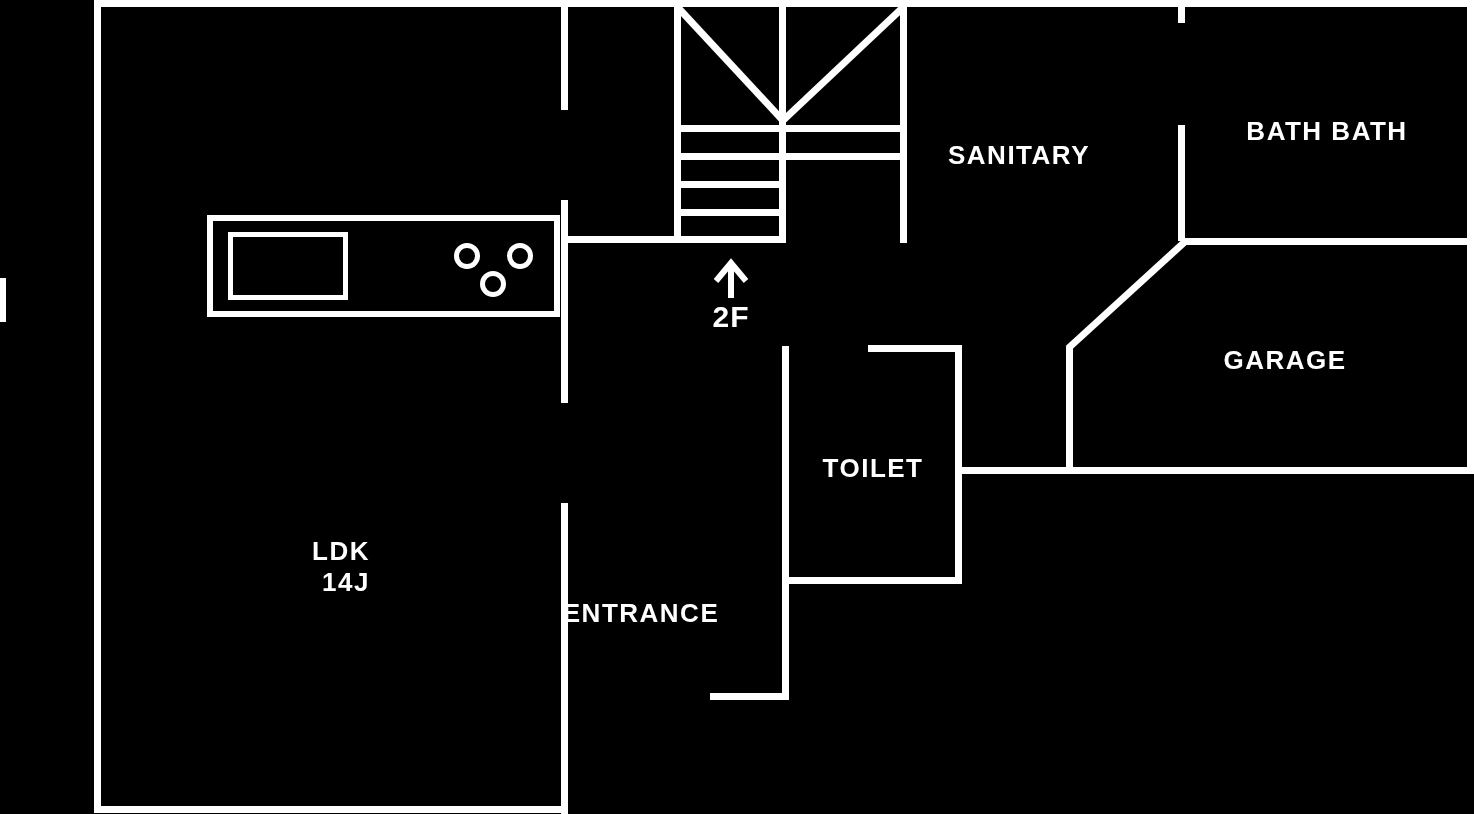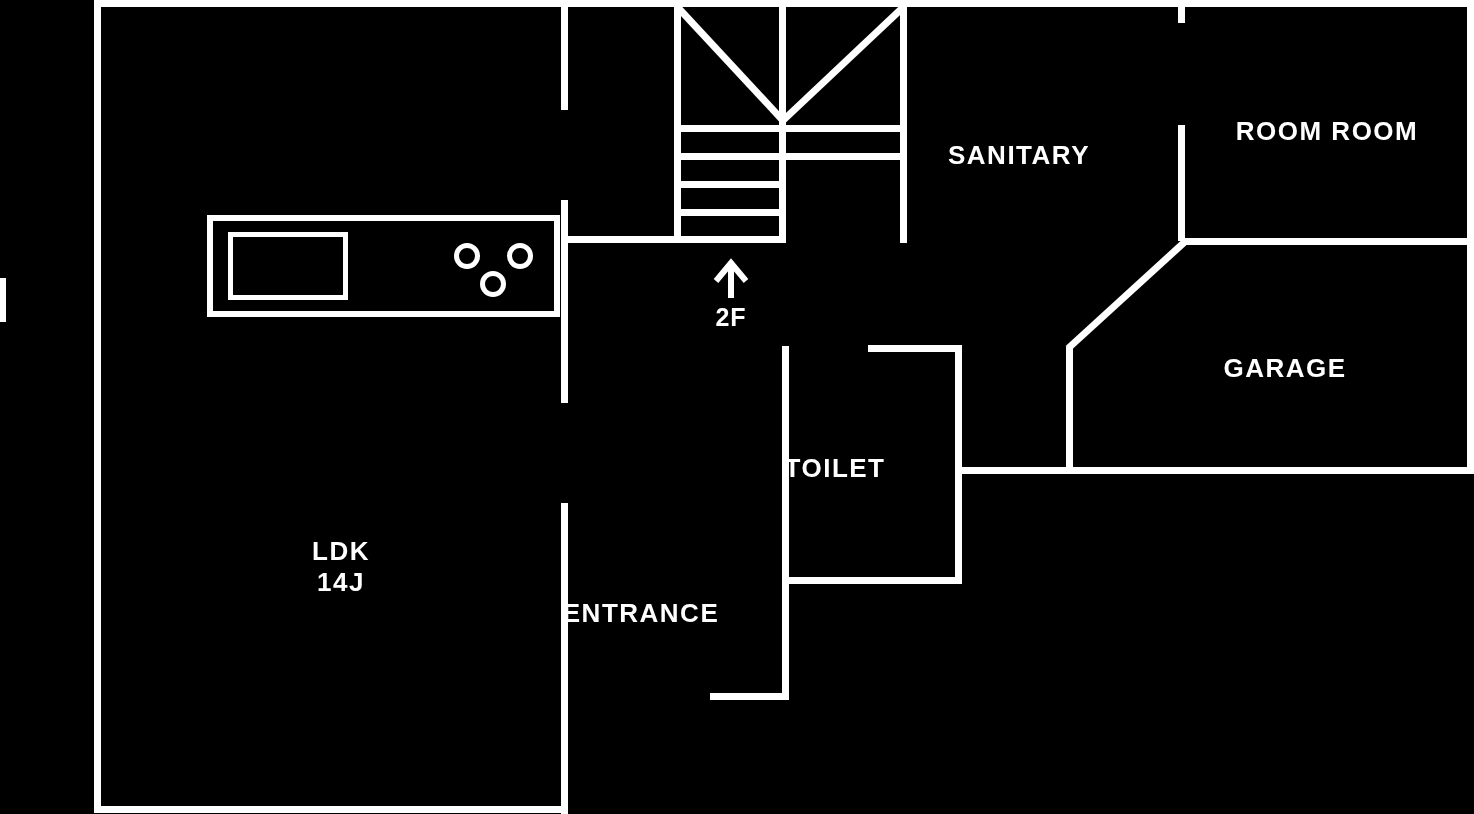--- a/index.html
+++ b/index.html
@@ -36,22 +36,22 @@
   .lbl {
     position:absolute;
     transform:translate(-50%,-50%);
     color:var(--line);
     font-weight:700;
     font-size:26px;
     line-height:1;
     letter-spacing:1.5px;
     white-space:nowrap;
   }
-  .lbl-small { font-size:25px; letter-spacing:1px; }
-  .ldk-block { text-align:center; line-height:31px; }
+  .lbl-small { font-size:30px; letter-spacing:1px; }
+  .ldk-block { text-align:right; line-height:31px; }
   .arrow-svg { position:absolute; }
 </style>
 </head>
 <body>
 
 <div class="plan">
 
   <i class="w" style="left:94px;top:0;width:1380px;height:7px"></i>
   <i class="w" style="left:94px;top:0;width:7px;height:813px"></i>
   <i class="w" style="left:94px;top:806px;width:474px;height:7px"></i>
@@ -97,18 +97,18 @@
   <svg class="arrow-svg" style="left:708px;top:254px" width="46" height="48" viewBox="0 0 46 48">
     <path d="M8,27 L23,9 L38,27 M23,9 L23,44" fill="none" stroke="#ffffff" stroke-width="6"></path>
   </svg>
   <span class="lbl lbl-small" style="left:731px;top:317px">2F</span>
 
   <div class="lbl ldk-block" style="left:341px;top:567px">
     <div>LDK</div>
     <div>14J</div>
   </div>
   <span class="lbl" style="left:641px;top:613px">ENTRANCE</span>
-  <span class="lbl" style="left:835px;top:468px">TOILET</span>
+  <span class="lbl" style="left:873px;top:468px">TOILET</span>
   <span class="lbl" style="left:1019px;top:155px">SANITARY</span>
-  <span class="lbl" style="left:1327px;top:131px">ROOM ROOM</span>
-  <span class="lbl" style="left:1285px;top:368px">GARAGE</span>
+  <span class="lbl" style="left:1327px;top:131px">BATH BATH</span>
+  <span class="lbl" style="left:1285px;top:360px">GARAGE</span>
 
 </div>
 
 </body></html>

